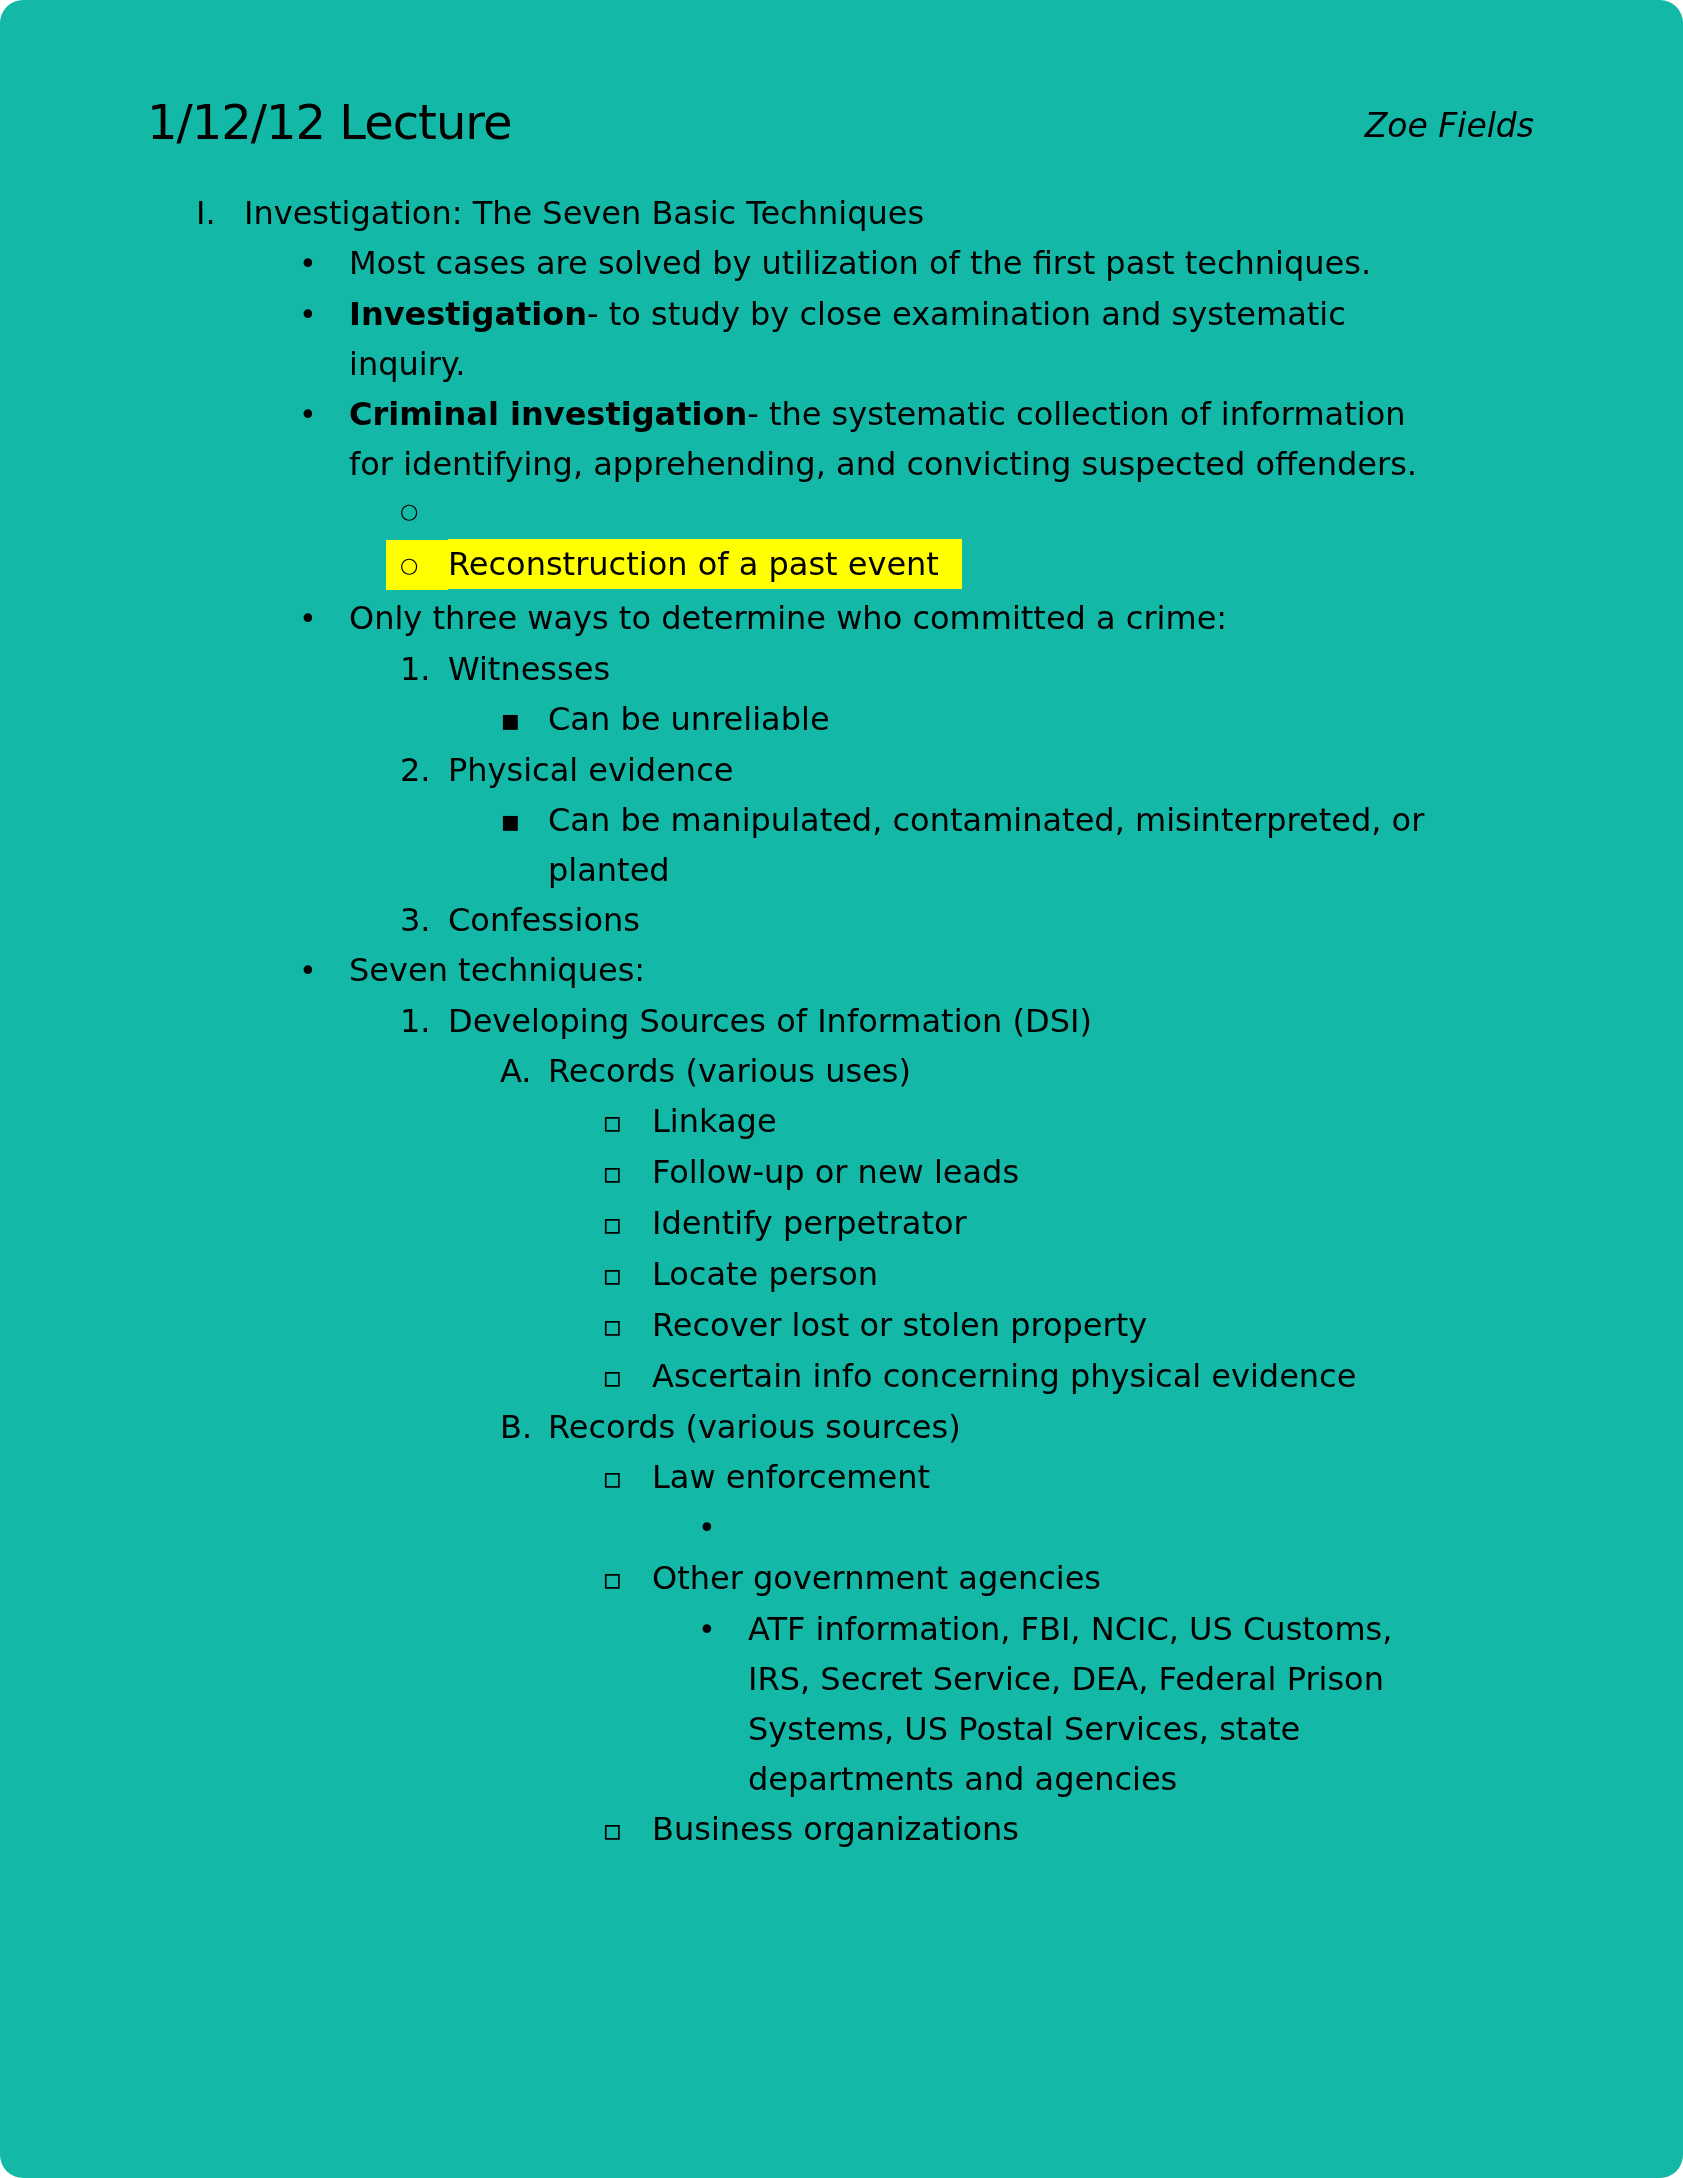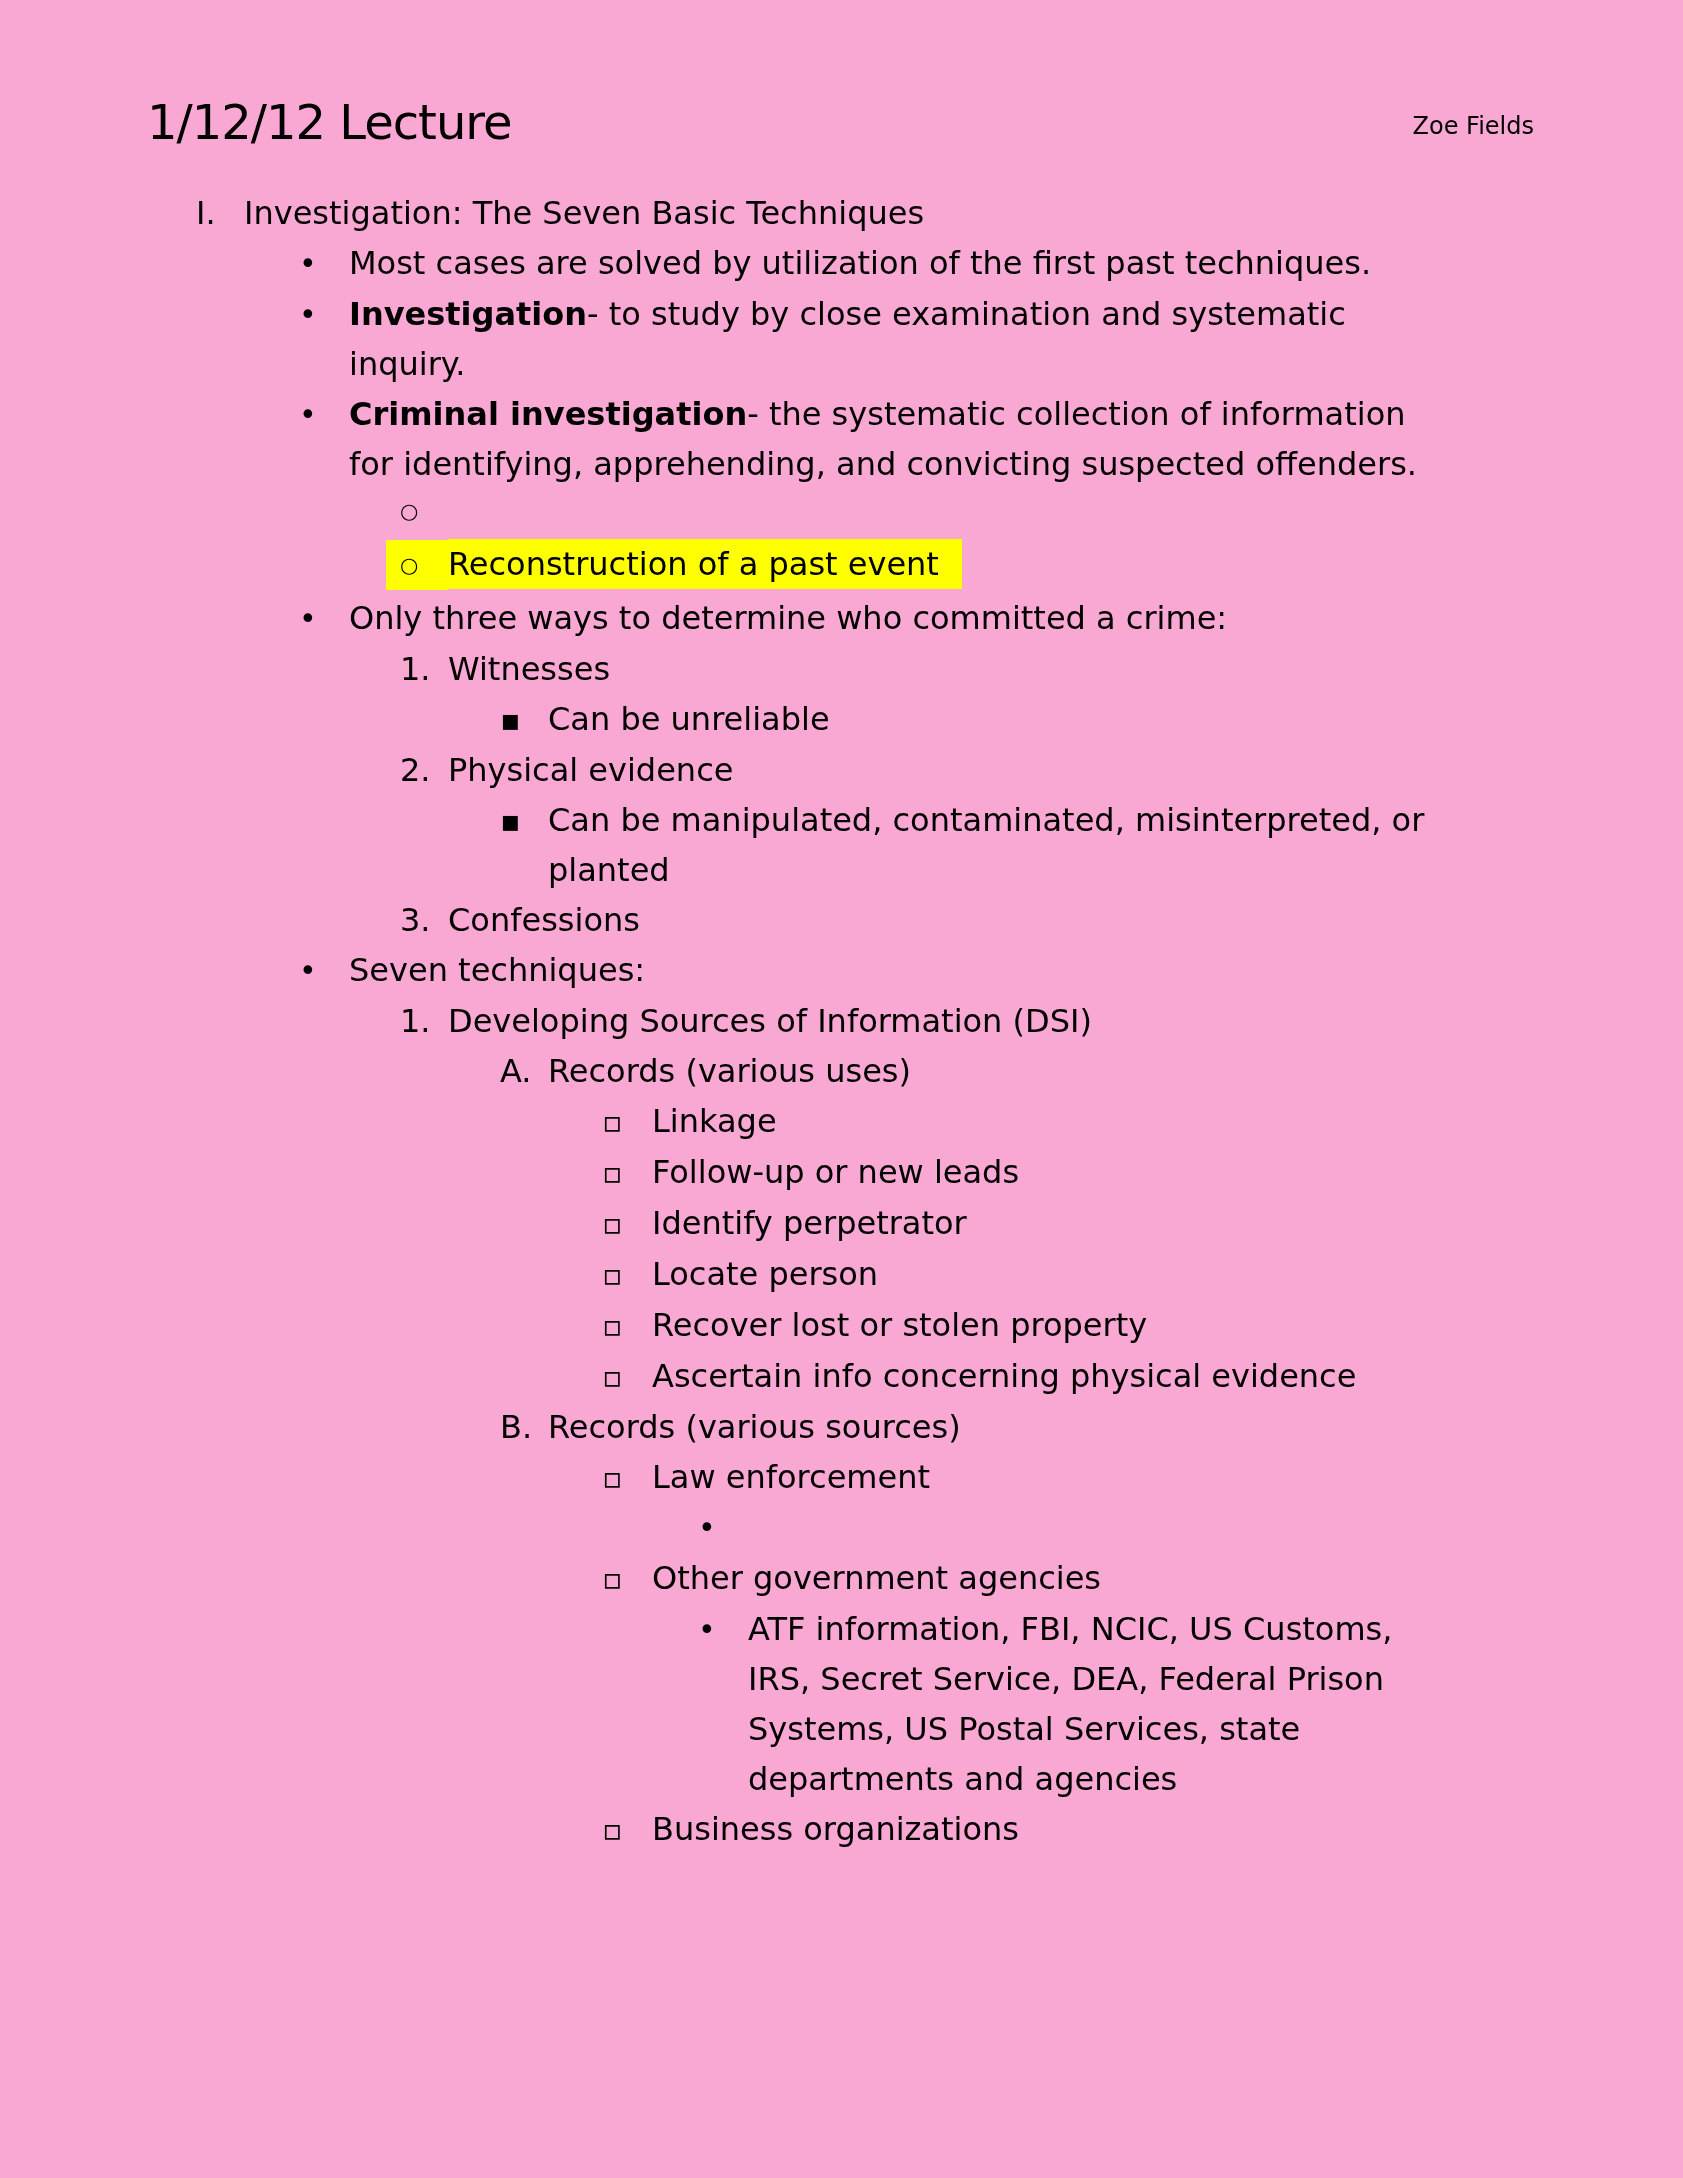--- a/index.html
+++ b/index.html
@@ -4,42 +4,44 @@
 <style>
   html, body {
     margin: 0;
     padding: 0;
     background: #ffffff;
   }
   .page {
     position: relative;
     width: 1683px;
     height: 2178px;
-    background: #f9a8d4;
+    background: #14b8a6;
     color: #000000;
     font-family: "DejaVu Sans", "Liberation Sans", sans-serif;
     overflow: hidden;
+    border-radius: 23px;
   }
   .header {
     display: flex;
     justify-content: space-between;
     align-items: flex-end;
     padding: 95px 149px 0 147px;
   }
   .title {
     margin: 0;
     font-size: 48px;
     font-weight: normal;
     line-height: 55px;
     letter-spacing: -1px;
   }
   .author {
-    font-size: 24px;
+    font-size: 33px;
     line-height: 40px;
     padding-bottom: 4px;
+    font-style: italic;
   }
   .outline {
     margin-top: 38px;
     font-size: 32px;
     line-height: 50px;
   }
   .row {
     display: flex;
     align-items: baseline;
   }

